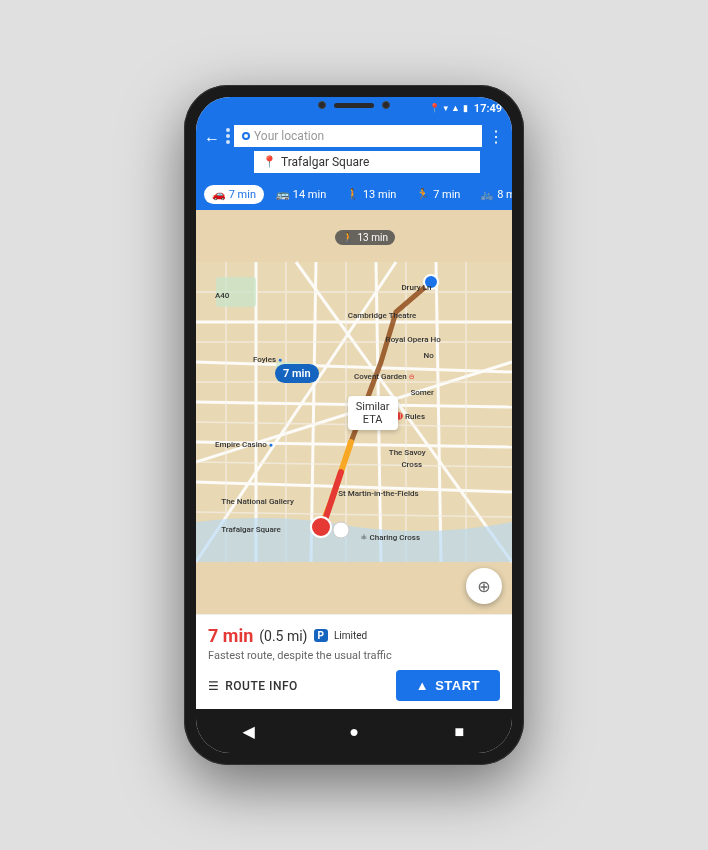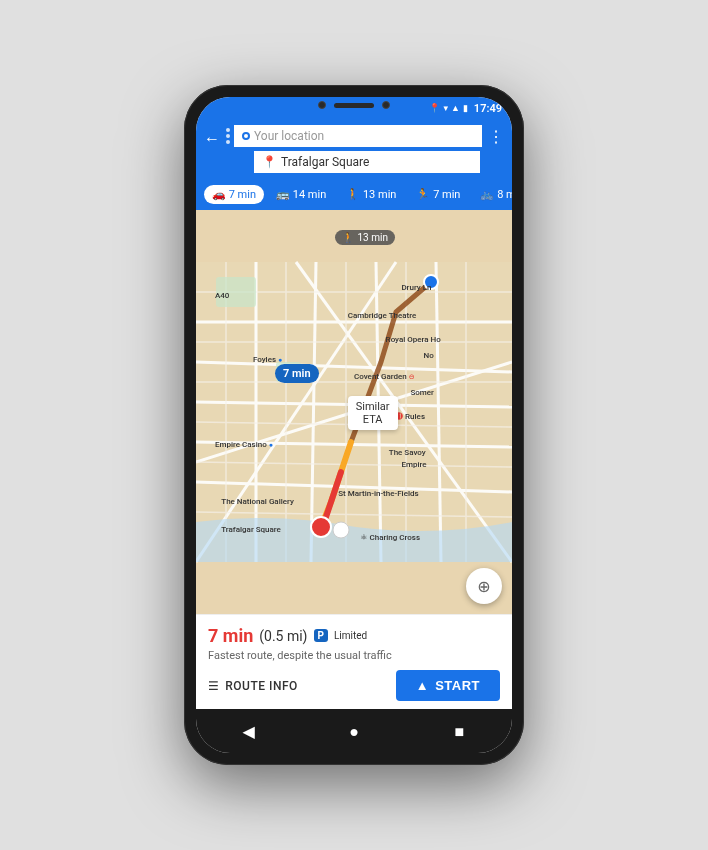--- a/index.html
+++ b/index.html
@@ -458,21 +458,21 @@
       <div class="map-label" style="left:50%;top:40%;">Covent Garden <span style="color:#e53935;font-size:7px;">⊖</span></div>
       <div class="map-label" style="left:6%;top:57%;">Empire Casino <span style="color:#1a73e8;font-size:7px;">●</span></div>
       <div class="map-label" style="left:8%;top:71%;text-align:right;">The National Gallery</div>
       <div class="map-label" style="left:8%;top:78%;">Trafalgar Square</div>
       <div class="map-label" style="left:45%;top:69%;">St Martin-in-the-Fields</div>
       <div class="map-label" style="left:61%;top:59%;">The Savoy</div>
       <div class="map-label" style="left:63%;top:50%;"><span style="color:#e53935;">⓫</span> Rules</div>
       <div class="map-label" style="left:52%;top:80%;">⚛ Charing Cross</div>
       <div class="map-label" style="left:65%;top:18%;">Drury Ln</div>
       <div class="map-label" style="left:65%;top:44%;margin-left:9px;">Somer</div>
-      <div class="map-label" style="left:65%;top:62%;">Empire</div>
+      <div class="map-label" style="left:65%;top:62%;">Cross</div>
       <div class="map-label" style="left:72%;top:35%;">No</div>
 
       <div class="walk-bubble" style="left:44%;top:5%;">
         <span>🚶</span>
         <span>13 min</span>
       </div>
 
       <div class="route-bubble" style="left:25%;top:38%;">
         <span>7 min</span>
       </div>

